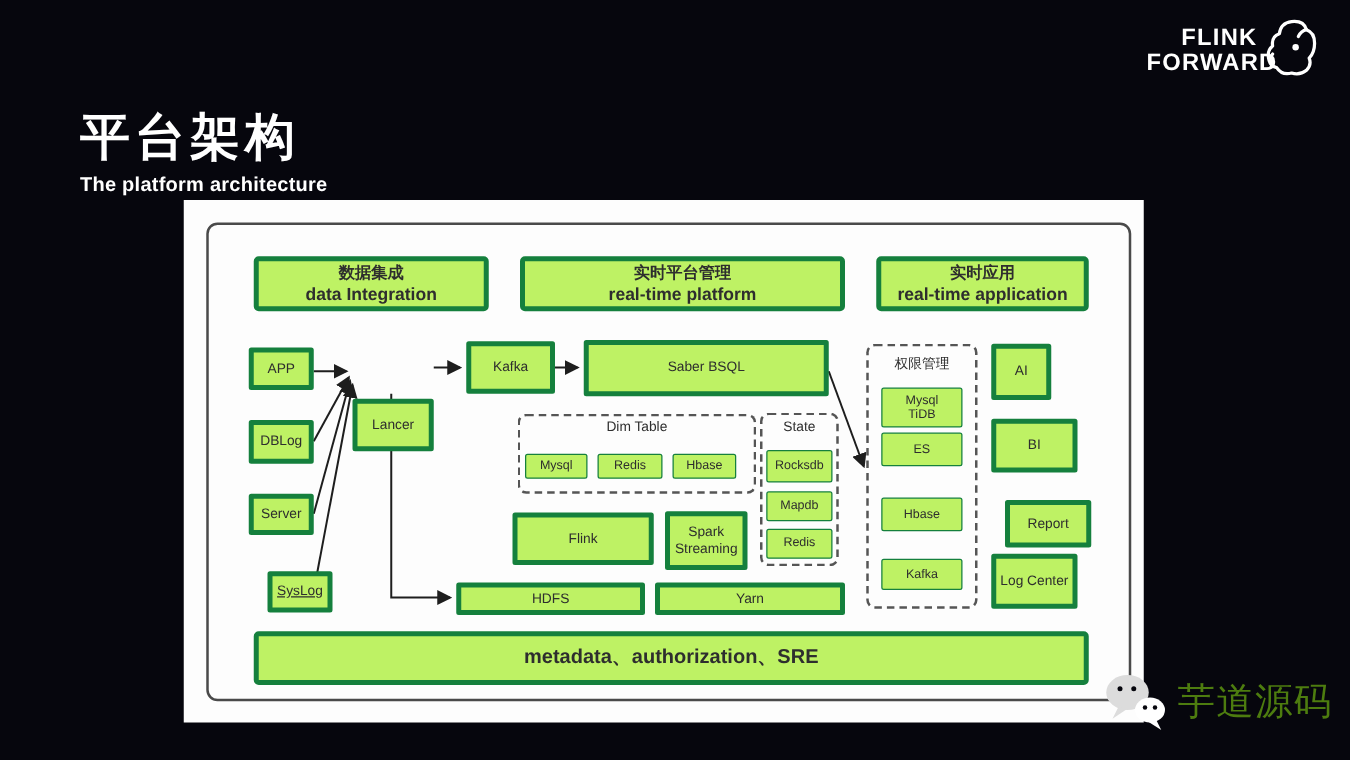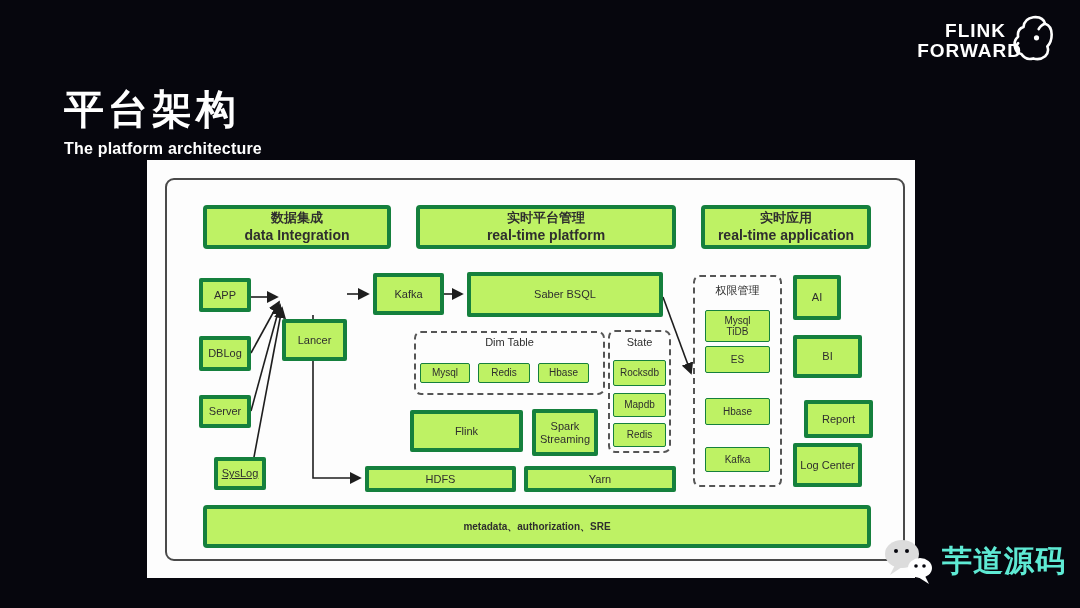--- a/index.html
+++ b/index.html
@@ -47,28 +47,28 @@
   .hbox .en { font-size:14px; }
   .dashed {
     position:absolute; border:2px dashed #555; border-radius:7px;
     background:transparent;
   }
   .dlabel {
     position:absolute; text-align:center; font-size:11px; color:#2e2e2e;
   }
   .gbar { flex-direction:column; border-radius:4px; font-weight:bold; gap:2px; }
   .gbar .cn { font-size:13px; }
-  .gbar .en { font-size:10px; }
+  .gbar .en { font-size:16px; }
 
   
   .watermark {
     position:absolute; left:882px; top:534px;
     display:flex; align-items:center; gap:6px; z-index:20;
   }
-  .watermark-text { color:#5eead4; font-size:30px; font-weight:700; letter-spacing:1px; }
+  .watermark-text { color:#4d7c0f; font-size:30px; font-weight:400; letter-spacing:1px; }
 </style>
 </head>
 <body>
 
 <div class="title-block">
   <div class="title-cn">平台架构</div>
   <div class="title-en">The platform architecture</div>
 </div>
 
 <div class="logo">

